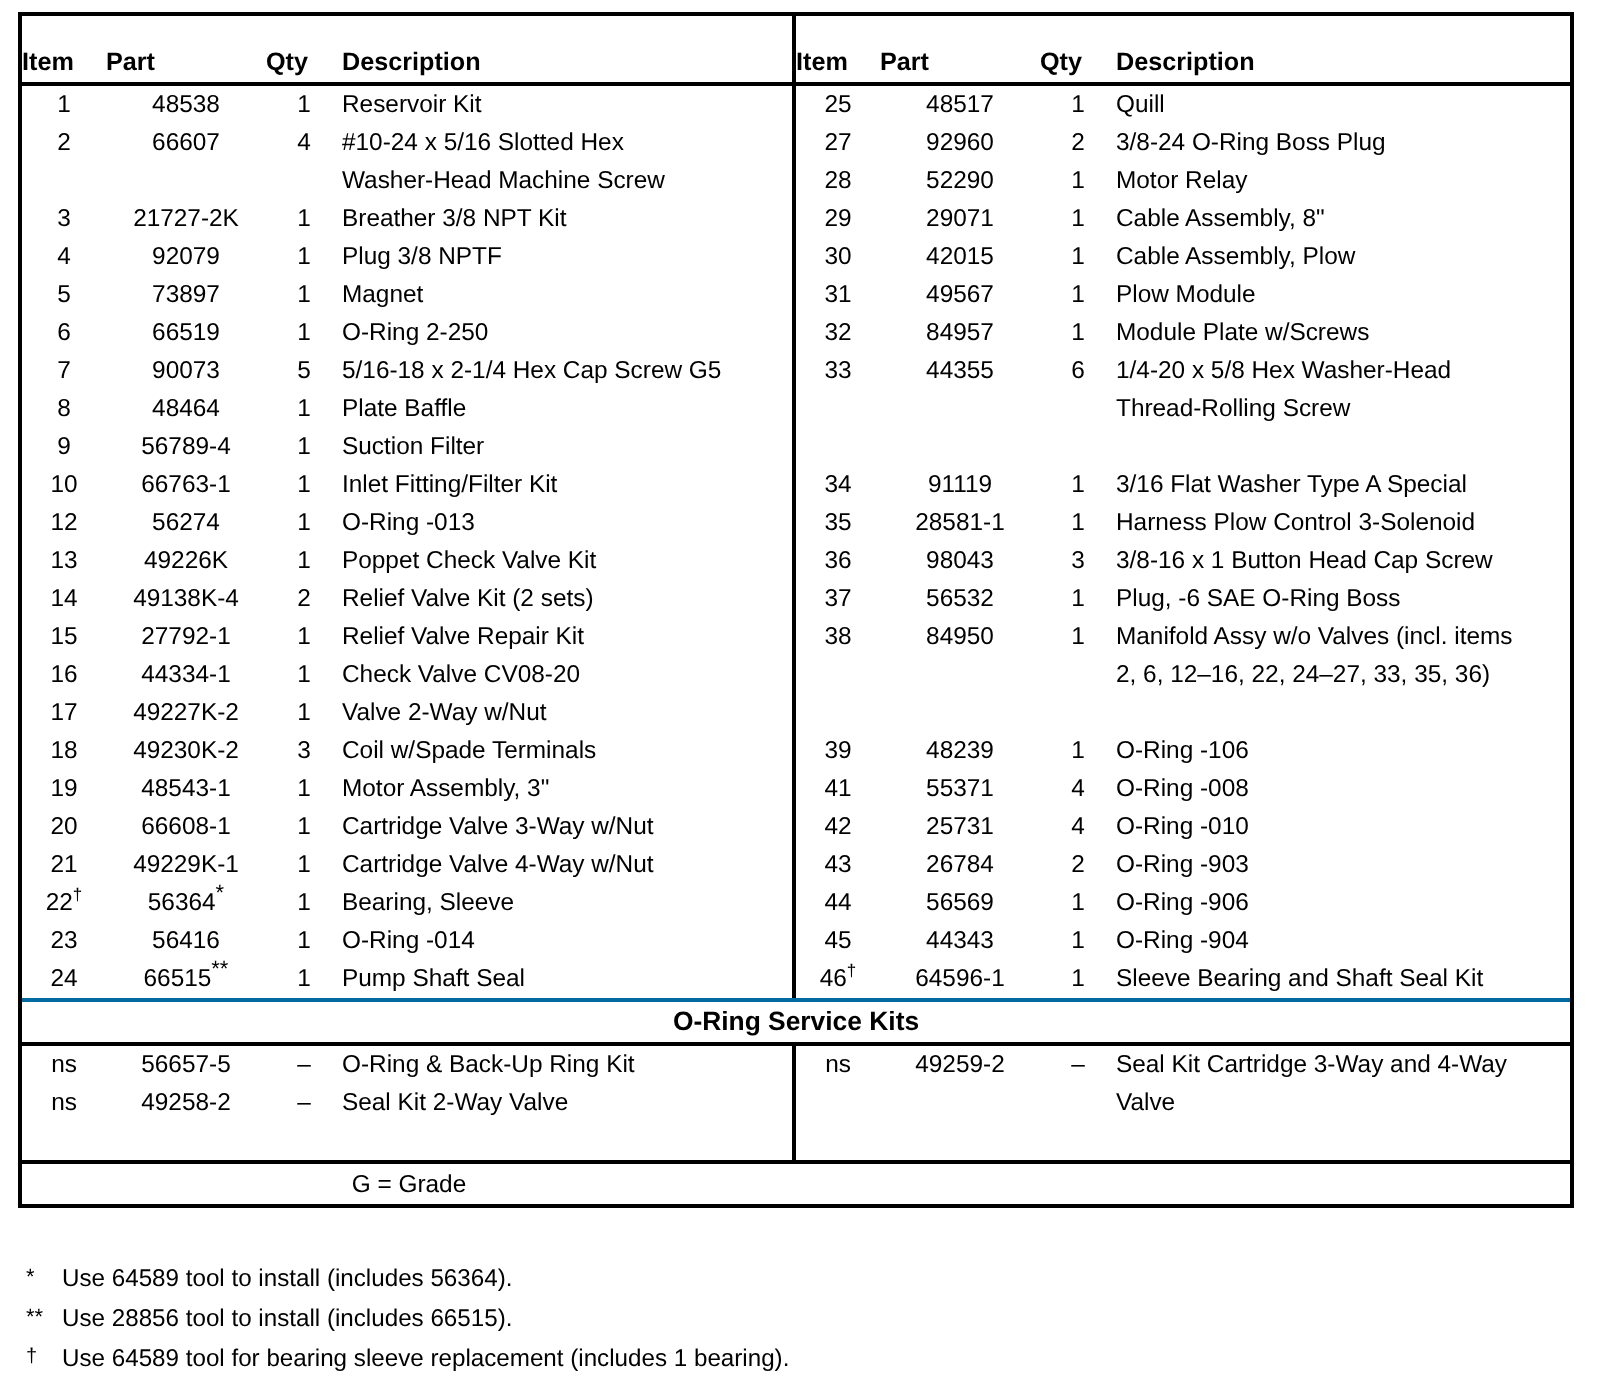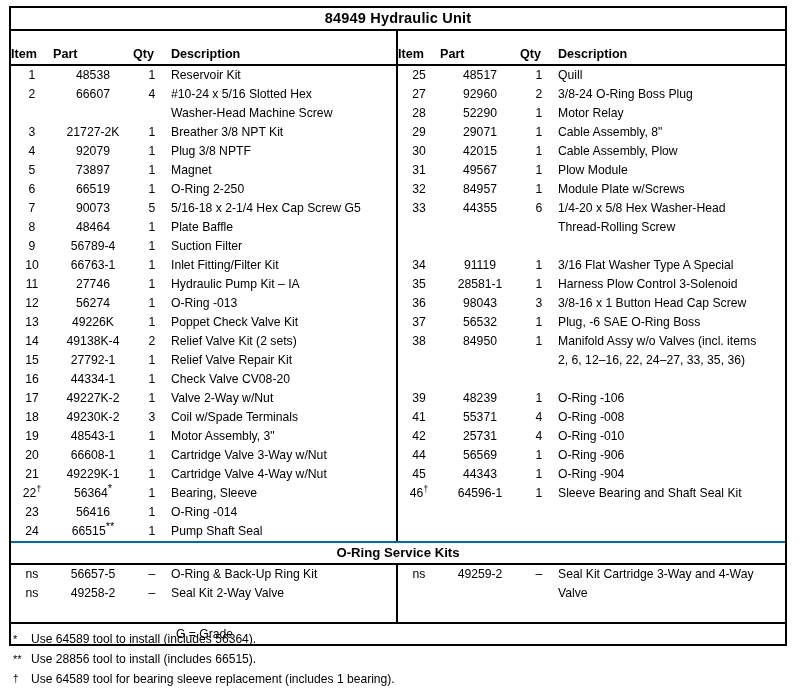--- a/index.html
+++ b/index.html
@@ -158,21 +158,20 @@
   .note-mark.dag { font-size: 10px; }
   .note-text { flex: 1 1 auto; }
 </style>
 </head>
 <body>
 
 <div id="page">
 
   <div class="table-frame">
 
-    <div class="title-bar">84949  Hydraulic Unit</div>
 
     <div class="cols">
 
       <div class="col col-left">
         <table class="parts">
           <thead>
             <tr>
               <th class="c-item">Item</th>
               <th class="c-part">Part</th>
               <th class="c-qty">Qty</th>
@@ -234,26 +233,20 @@
                 <td class="c-qty">1</td>
                 <td class="c-desc">Suction Filter</td>
               </tr>
               <tr>
                 <td class="c-item">10</td>
                 <td class="c-part">66763-1</td>
                 <td class="c-qty">1</td>
                 <td class="c-desc">Inlet Fitting/Filter Kit</td>
               </tr>
               <tr>
-                <td class="c-item">11</td>
-                <td class="c-part">27746</td>
-                <td class="c-qty">1</td>
-                <td class="c-desc">Hydraulic Pump Kit – IA</td>
-              </tr>
-              <tr>
                 <td class="c-item">12</td>
                 <td class="c-part">56274</td>
                 <td class="c-qty">1</td>
                 <td class="c-desc">O-Ring -013</td>
               </tr>
               <tr>
                 <td class="c-item">13</td>
                 <td class="c-part">49226K</td>
                 <td class="c-qty">1</td>
                 <td class="c-desc">Poppet Check Valve Kit</td>
@@ -435,20 +428,26 @@
                 <td class="c-qty">4</td>
                 <td class="c-desc">O-Ring -008</td>
               </tr>
               <tr>
                 <td class="c-item">42</td>
                 <td class="c-part">25731</td>
                 <td class="c-qty">4</td>
                 <td class="c-desc">O-Ring -010</td>
               </tr>
               <tr>
+                <td class="c-item">43</td>
+                <td class="c-part">26784</td>
+                <td class="c-qty">2</td>
+                <td class="c-desc">O-Ring -903</td>
+              </tr>
+              <tr>
                 <td class="c-item">44</td>
                 <td class="c-part">56569</td>
                 <td class="c-qty">1</td>
                 <td class="c-desc">O-Ring -906</td>
               </tr>
               <tr>
                 <td class="c-item">45</td>
                 <td class="c-part">44343</td>
                 <td class="c-qty">1</td>
                 <td class="c-desc">O-Ring -904</td>

